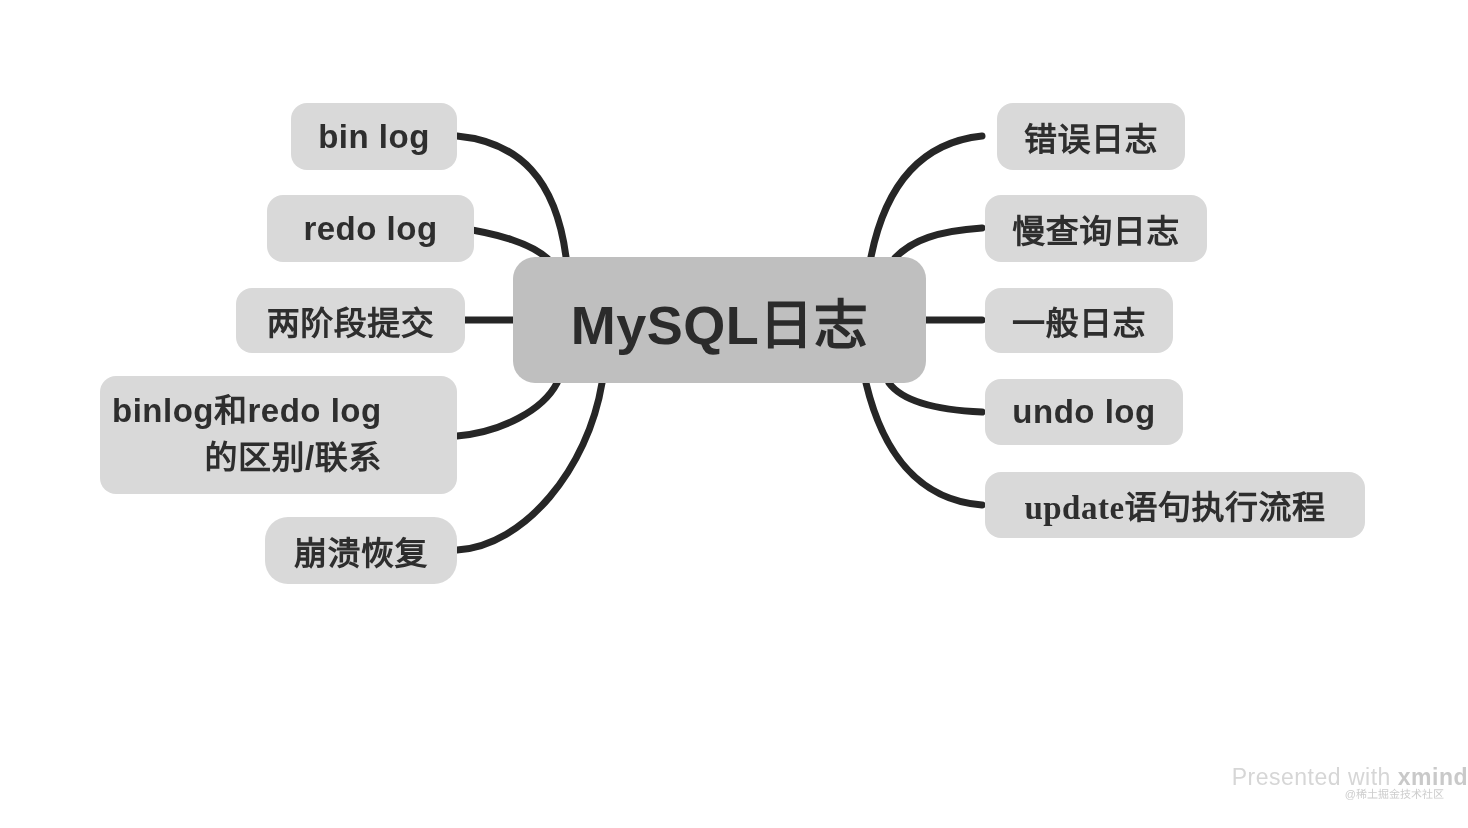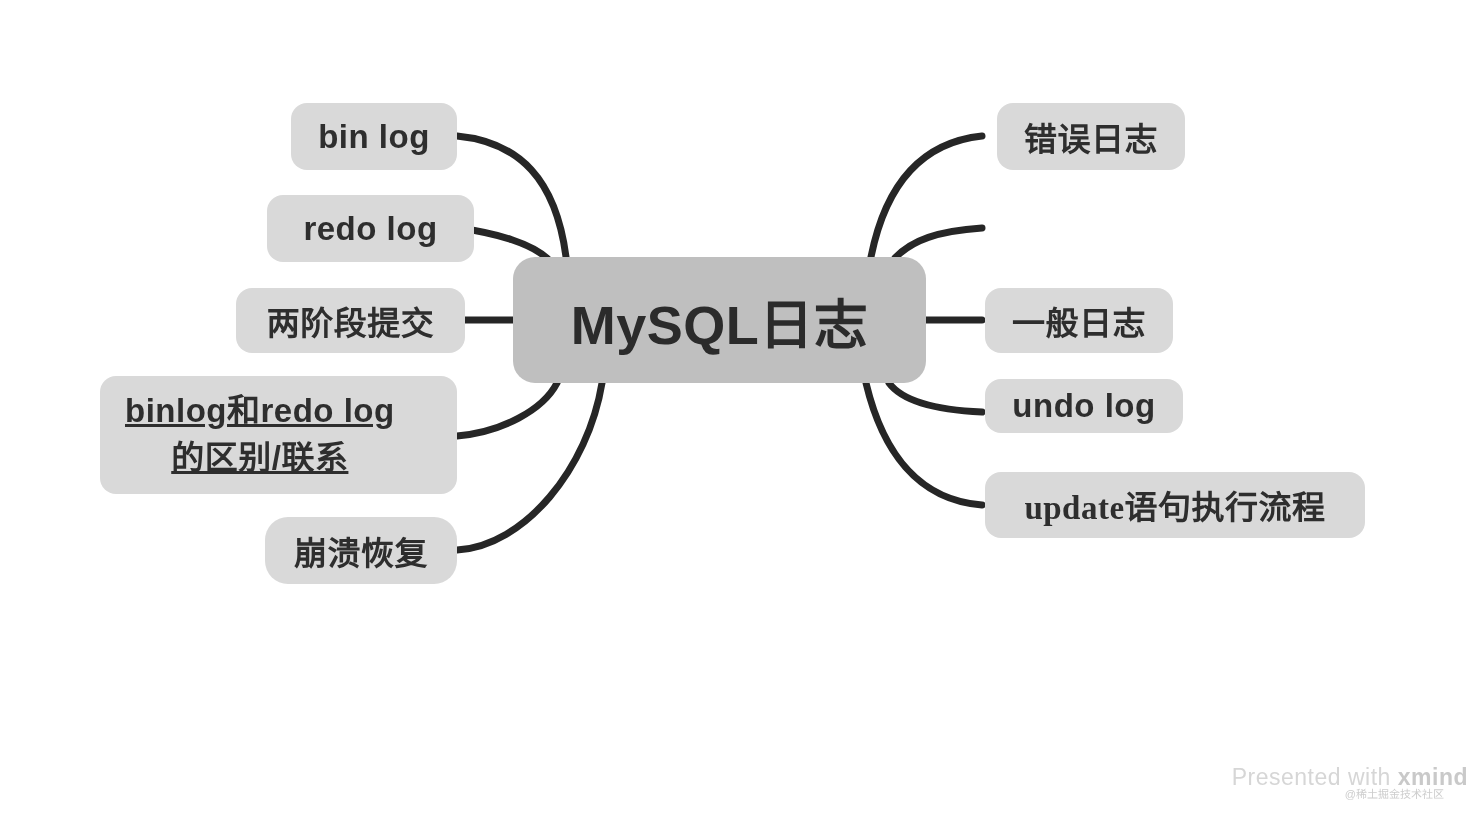--- a/index.html
+++ b/index.html
@@ -47,24 +47,23 @@
   }
   .topic.root {
     background: var(--root-bg, #bfbfbf);
     color: var(--root-text, #2b2b2b);
     border-radius: 22px;
     font-size: 54px;
     font-weight: 700;
   }
   .topic.multiline {
     justify-content: flex-start;
-    text-align: center;
-    padding-left: 25px;
+    text-align: right;
+    padding-left: 12px;
     line-height: 1.42;
-    text-decoration: underline;
   }
   .footer {
     position: absolute;
     left: 0;
     right: 0;
     top: 764px;
     text-align: right;
     font-size: 23px;
     color: var(--footer-color, #d6d6d6);
     letter-spacing: 0.5px;
@@ -107,24 +106,25 @@
 
   <div class="topic" style="left:236px; top:288px; width:229px; height:65px;">两阶段提交</div>
 
   <div class="topic multiline" style="left:100px; top:376px; width:357px; height:118px;">binlog和redo log
 的区别/联系</div>
 
   <div class="topic" style="left:265px; top:517px; width:192px; height:67px;border-radius:23px;">崩溃恢复</div>
 
   <div class="topic" style="left:985px; top:103px; width:188px; height:67px;margin-left:12px;">错误日志</div>
 
+  <div class="topic" style="left:985px; top:195px; width:222px; height:67px;">慢查询日志</div>
 
   <div class="topic" style="left:985px; top:288px; width:188px; height:65px;">一般日志</div>
 
-  <div class="topic" style="left:985px; top:379px; width:198px; height:54px;">undo log</div>
+  <div class="topic" style="left:985px; top:379px; width:198px; height:66px;">undo log</div>
 
   <div class="topic" style="left:985px; top:472px; width:380px; height:66px;font-family:Liberation Serif, serif;">update语句执行流程</div>
 
   <div class="footer">
     <span>Presented with </span><span class="brand">xmind</span>
   </div>
 
   <div class="watermark">@稀土掘金技术社区</div>
 
 </div>

